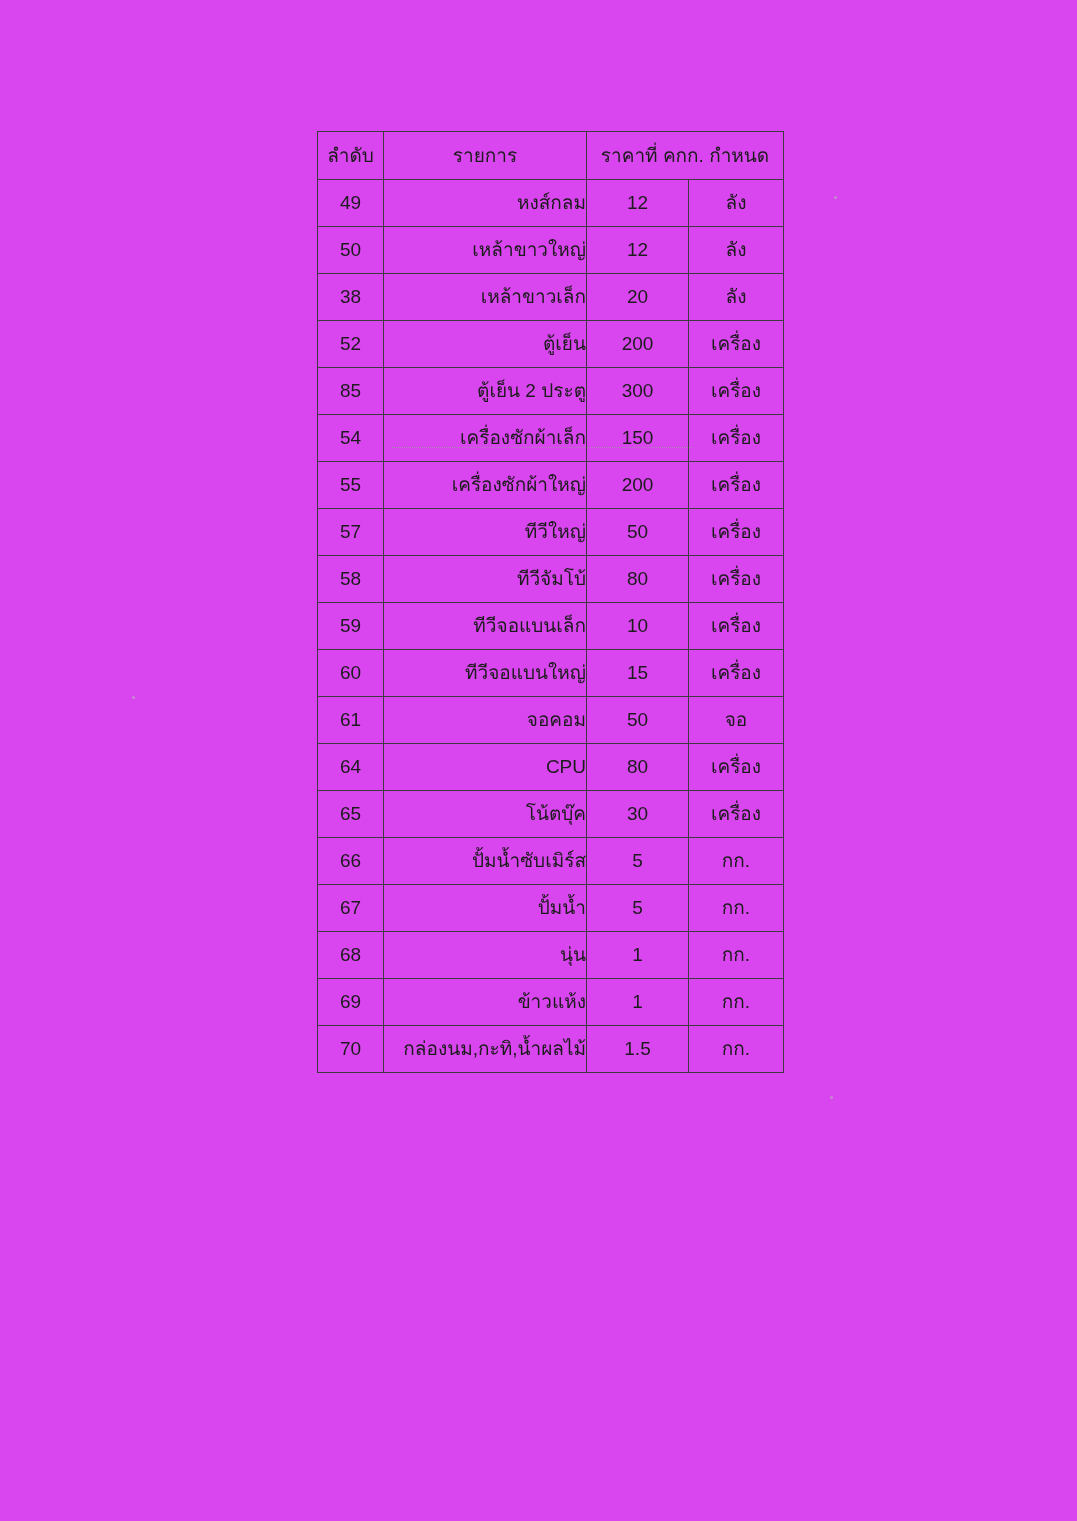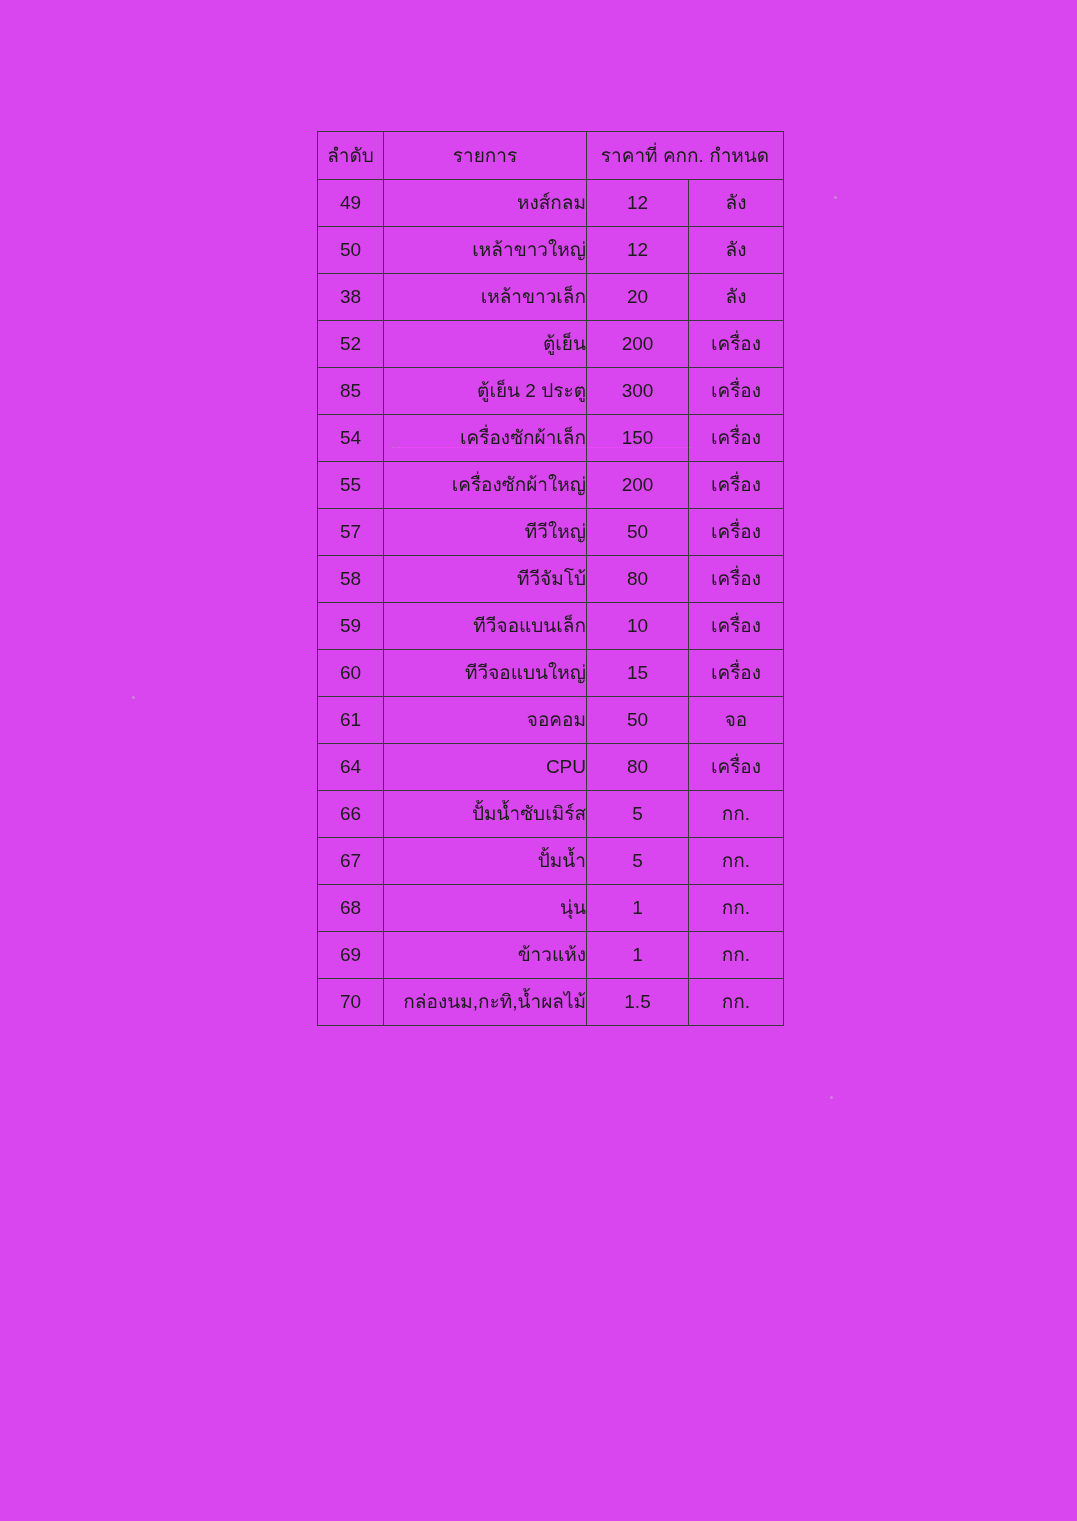--- a/index.html
+++ b/index.html
@@ -192,20 +192,26 @@
 
 
 
   <tr>
     <td class="cell-no">64</td>
     <td class="cell-item">CPU</td>
     <td class="cell-price">80</td>
     <td class="cell-unit">เครื่อง</td>
   </tr>
 
+  <tr>
+    <td class="cell-no">65</td>
+    <td class="cell-item">โน้ตบุ๊ค</td>
+    <td class="cell-price">30</td>
+    <td class="cell-unit">เครื่อง</td>
+  </tr>
 
   <tr>
     <td class="cell-no">66</td>
     <td class="cell-item">ปั้มน้ำซับเมิร์ส</td>
     <td class="cell-price">5</td>
     <td class="cell-unit">กก.</td>
   </tr>
 
   <tr>
     <td class="cell-no">67</td>

